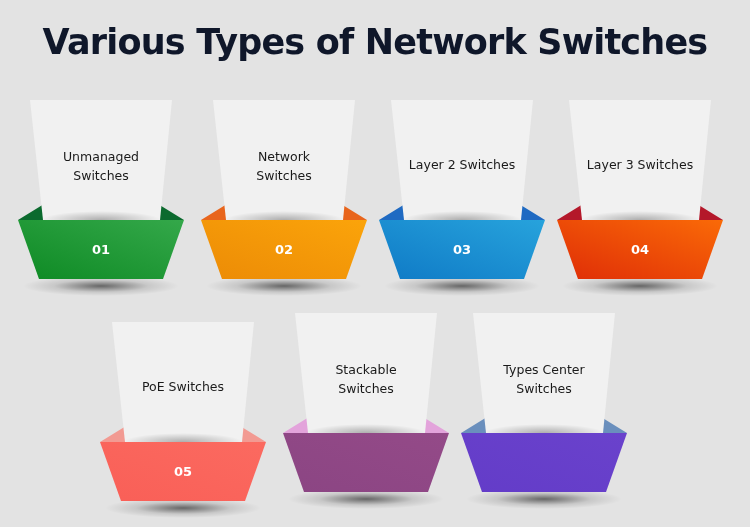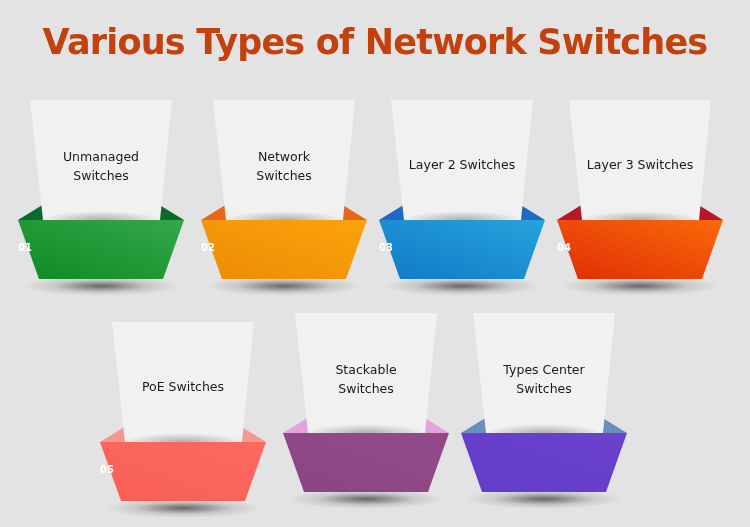--- a/index.html
+++ b/index.html
@@ -1,21 +1,21 @@
 <!DOCTYPE html>
 <html><head>
 <meta charset="utf-8">
 <style>
   html,body{margin:0;padding:0;}
   body{width:750px;height:527px;background:#e3e3e3;position:relative;overflow:hidden;font-family:"DejaVu Sans","Liberation Sans",sans-serif;}
-  .title{position:absolute;left:0;top:22px;width:750px;text-align:center;font-family:"DejaVu Sans",sans-serif;font-weight:bold;font-size:35px;color:#c2410c;letter-spacing:-0.8px;}
+  .title{position:absolute;left:0;top:22px;width:750px;text-align:center;font-family:"DejaVu Sans",sans-serif;font-weight:bold;font-size:35px;color:#0f172a;letter-spacing:-0.8px;}
   .card{position:absolute;width:166px;height:200px;}
   .card svg{position:absolute;left:0;top:0;overflow:visible;}
   .label{position:absolute;left:28px;width:110px;text-align:center;font-size:12.5px;line-height:19px;color:#1a1a1a;}
-  .num{position:absolute;left:0;width:166px;text-align:left;color:#fff;font-weight:bold;font-size:10px;}
+  .num{position:absolute;left:0;width:166px;text-align:center;color:#fff;font-weight:bold;font-size:13px;}
 </style>
 </head>
 <body>
 
 <div class="title">Various Types of Network Switches</div>
 
 <div id="cards">
     <div class="card" style="left: 18px; top: 100px;">
   <svg width="166" height="200" viewBox="0 0 166 200">
     <defs>

